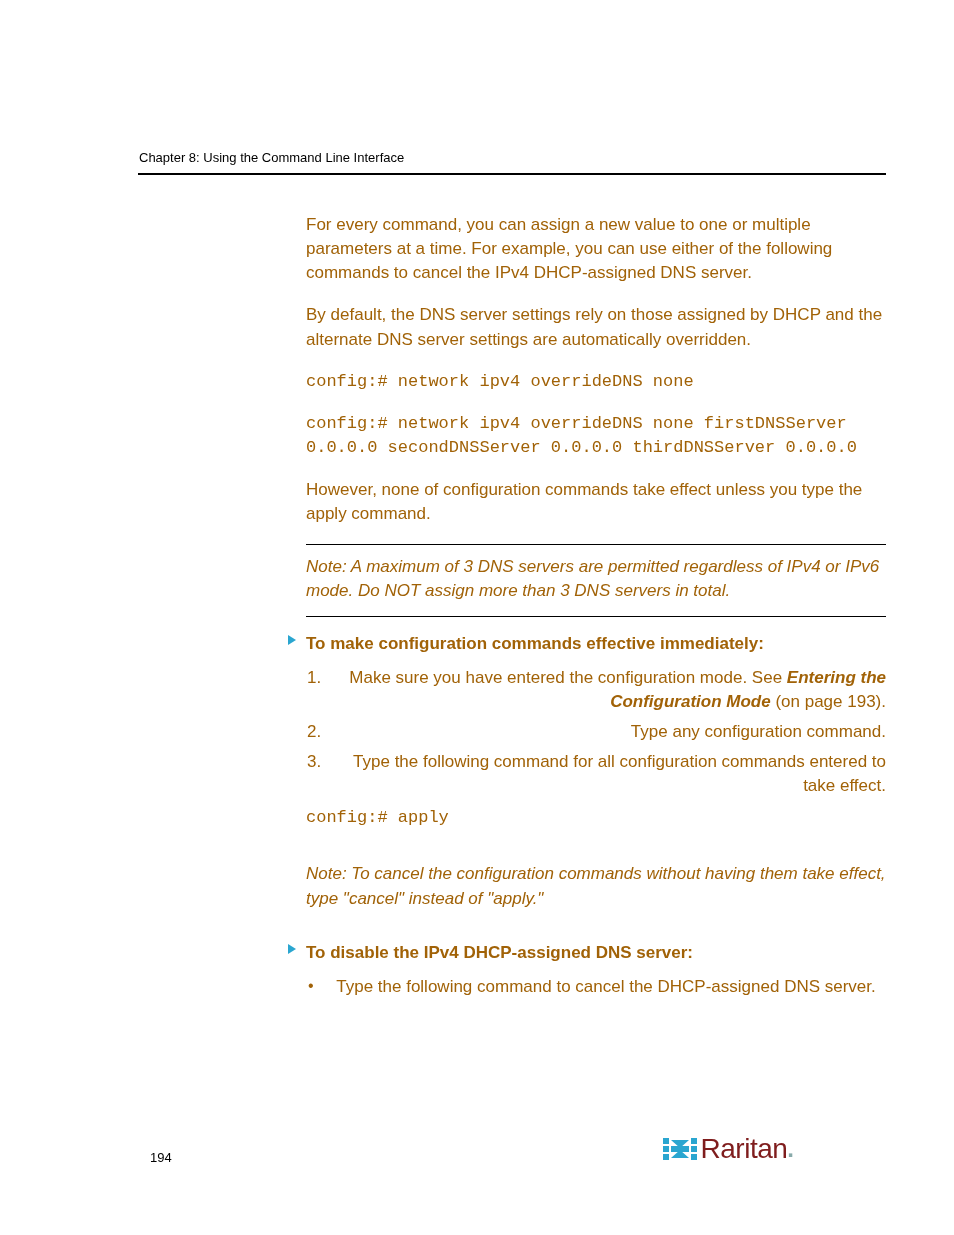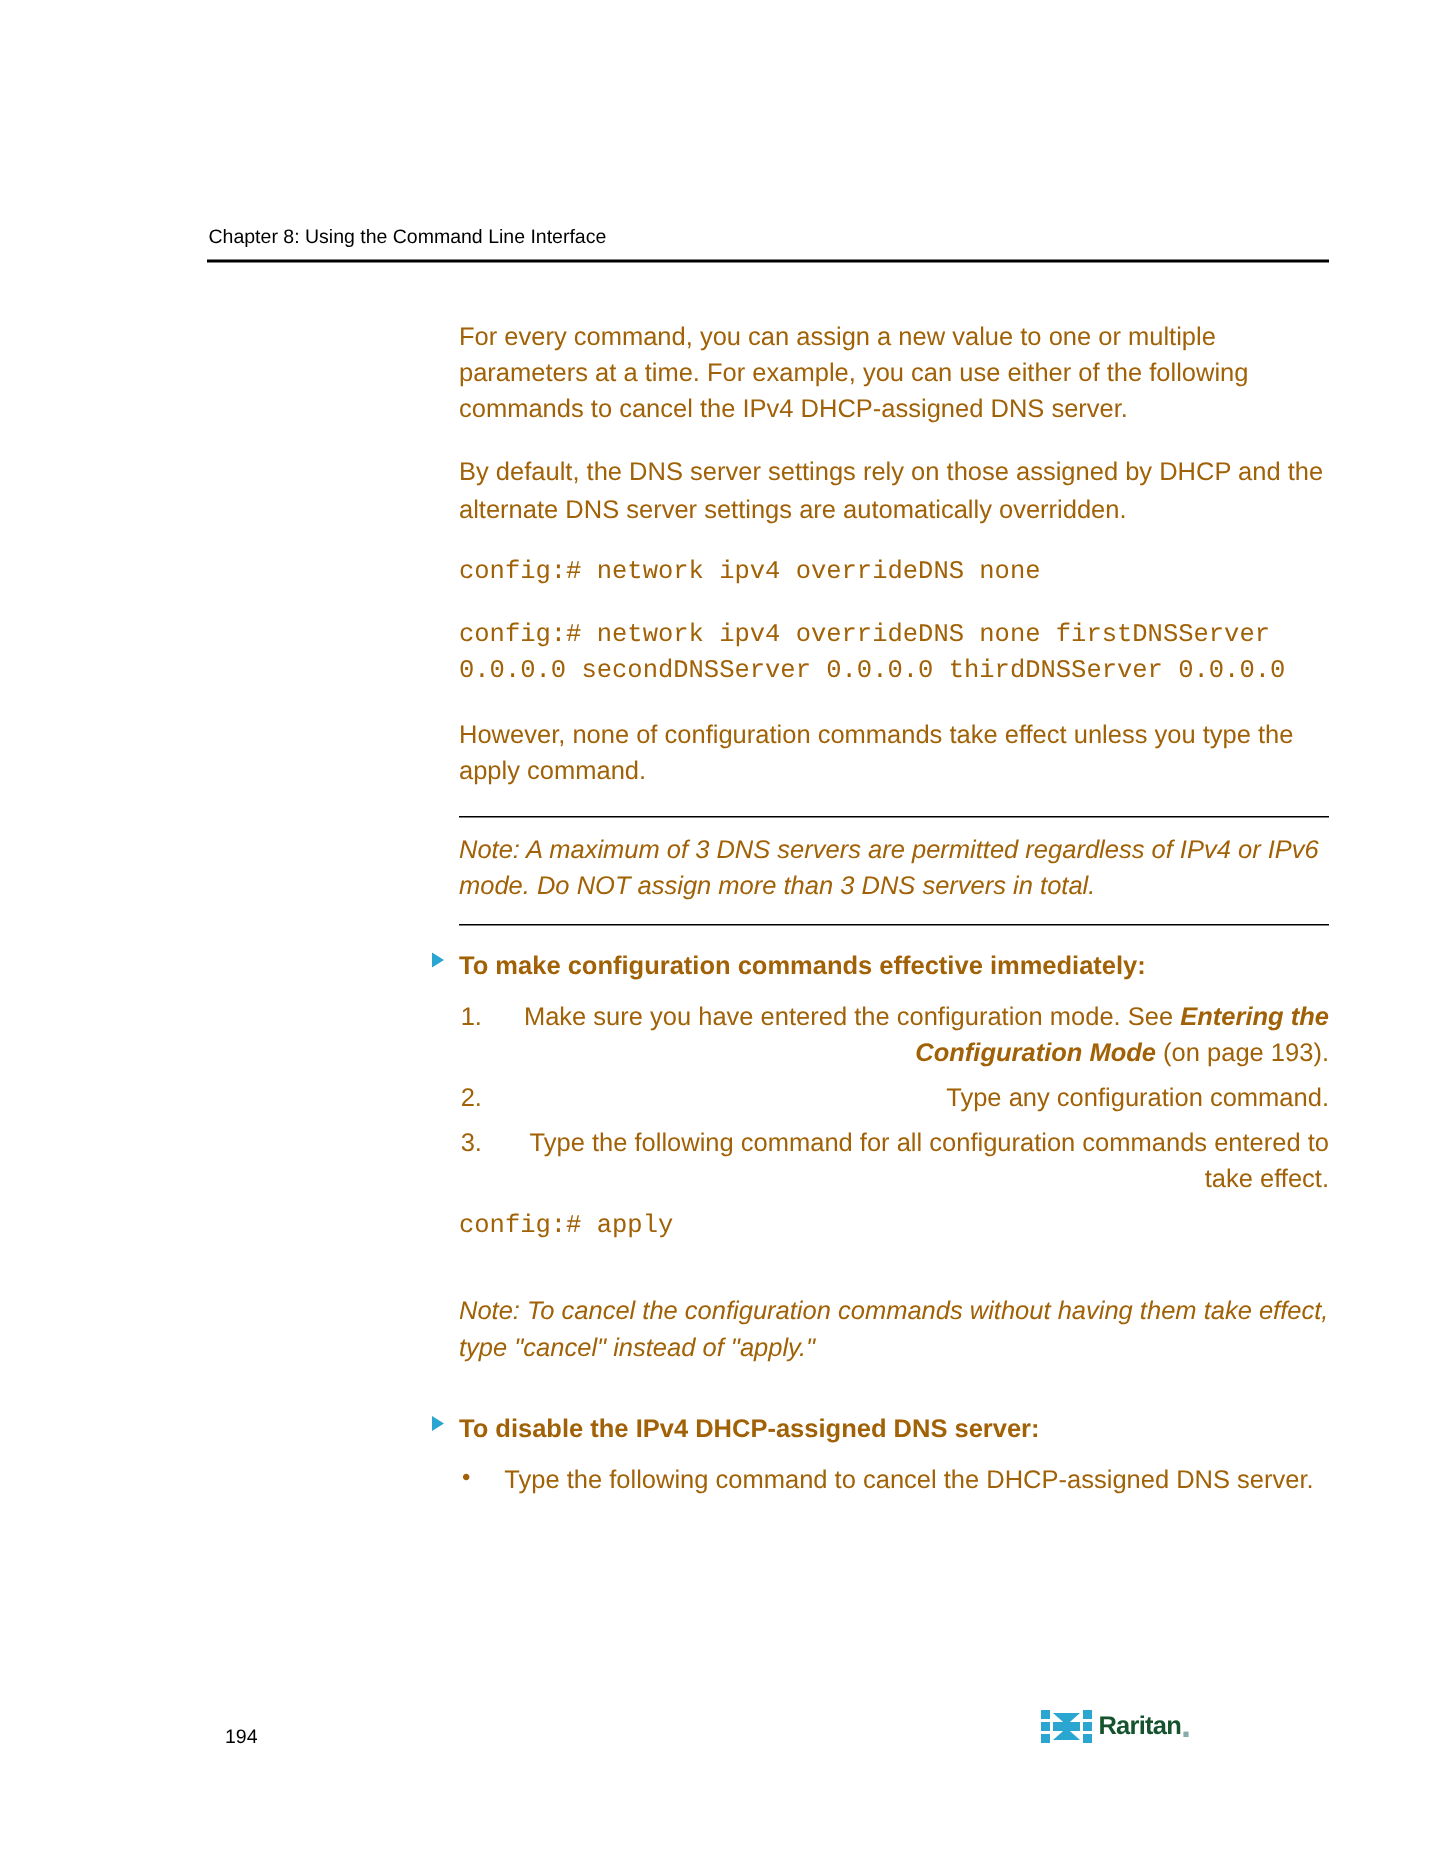--- a/index.html
+++ b/index.html
@@ -103,23 +103,23 @@
     bottom: 70px;
     display: flex;
     align-items: center;
   }
   .logo-mark {
     width: 34px;
     height: 26px;
     margin-right: 4px;
   }
   .logo-text {
-    font-size: 17px;
-    font-weight: bold;
-    color: #14532d;
+    font-size: 28px;
+    font-weight: normal;
+    color: #7f1d1d;
     letter-spacing: -0.5px;
   }
   .logo-dot {
     font-size: 24px;
     font-weight: bold;
     color: #8aa;
   }
 </style>
 </head>
 <body>

